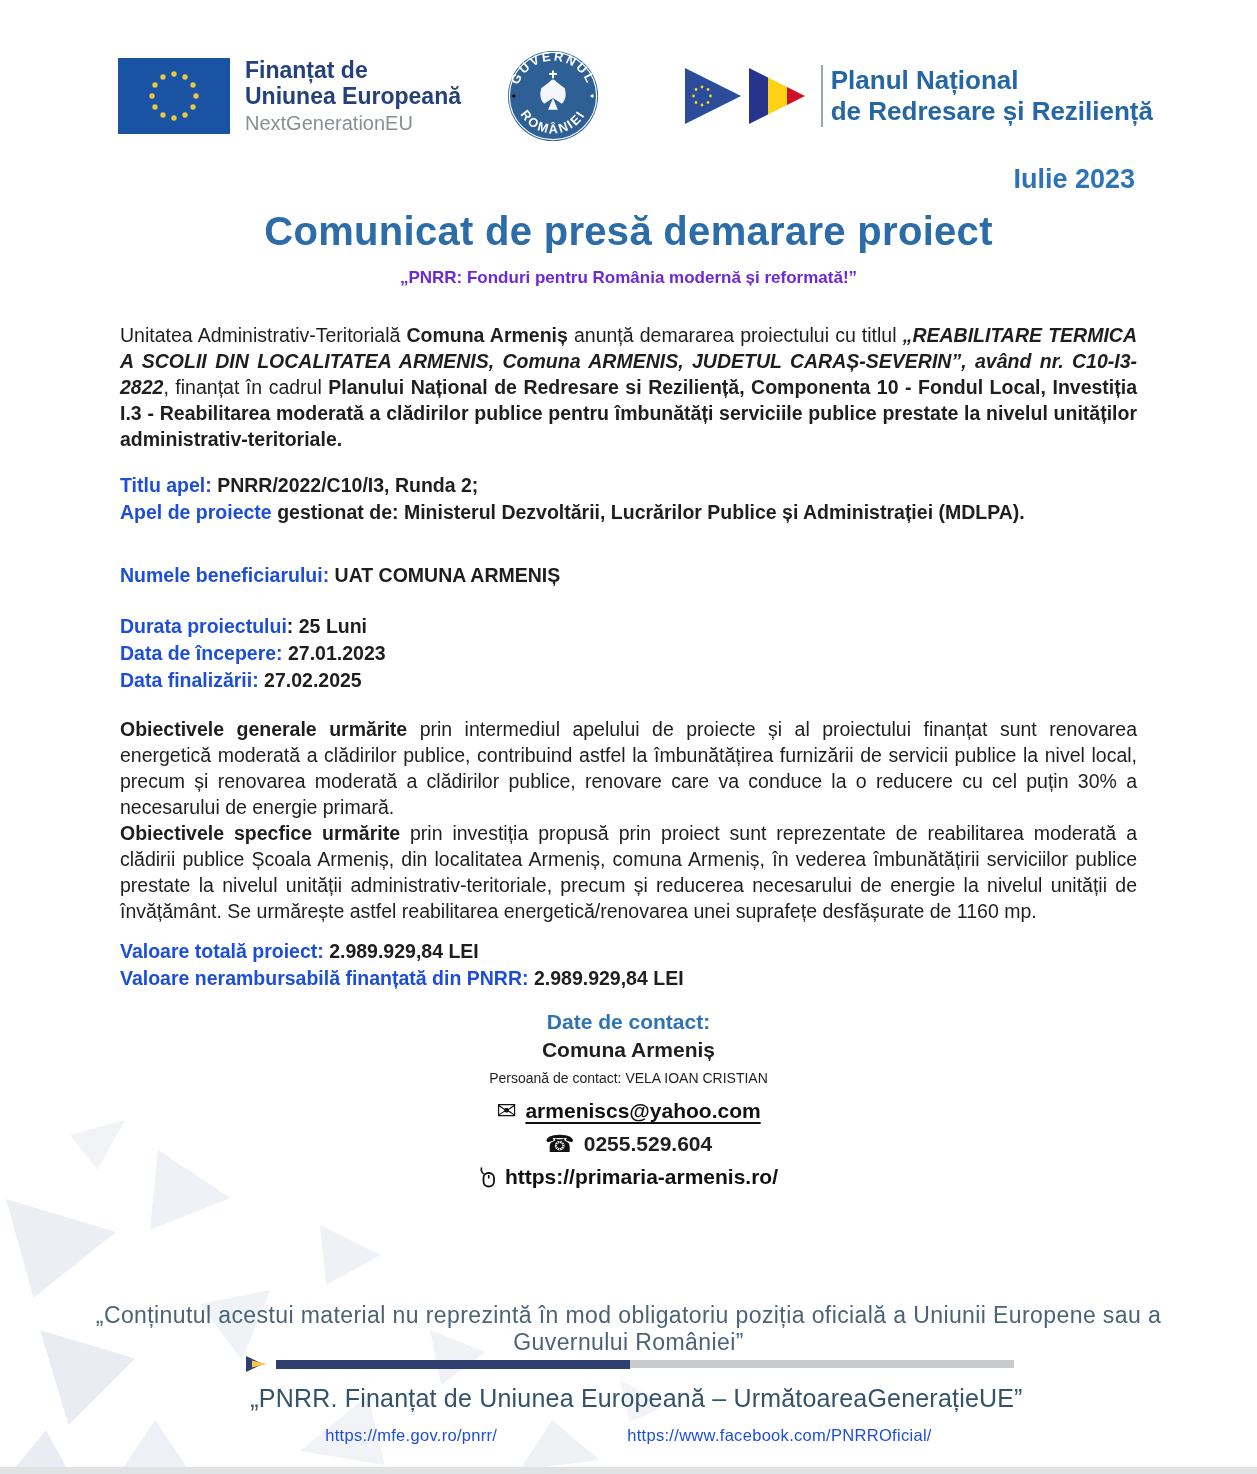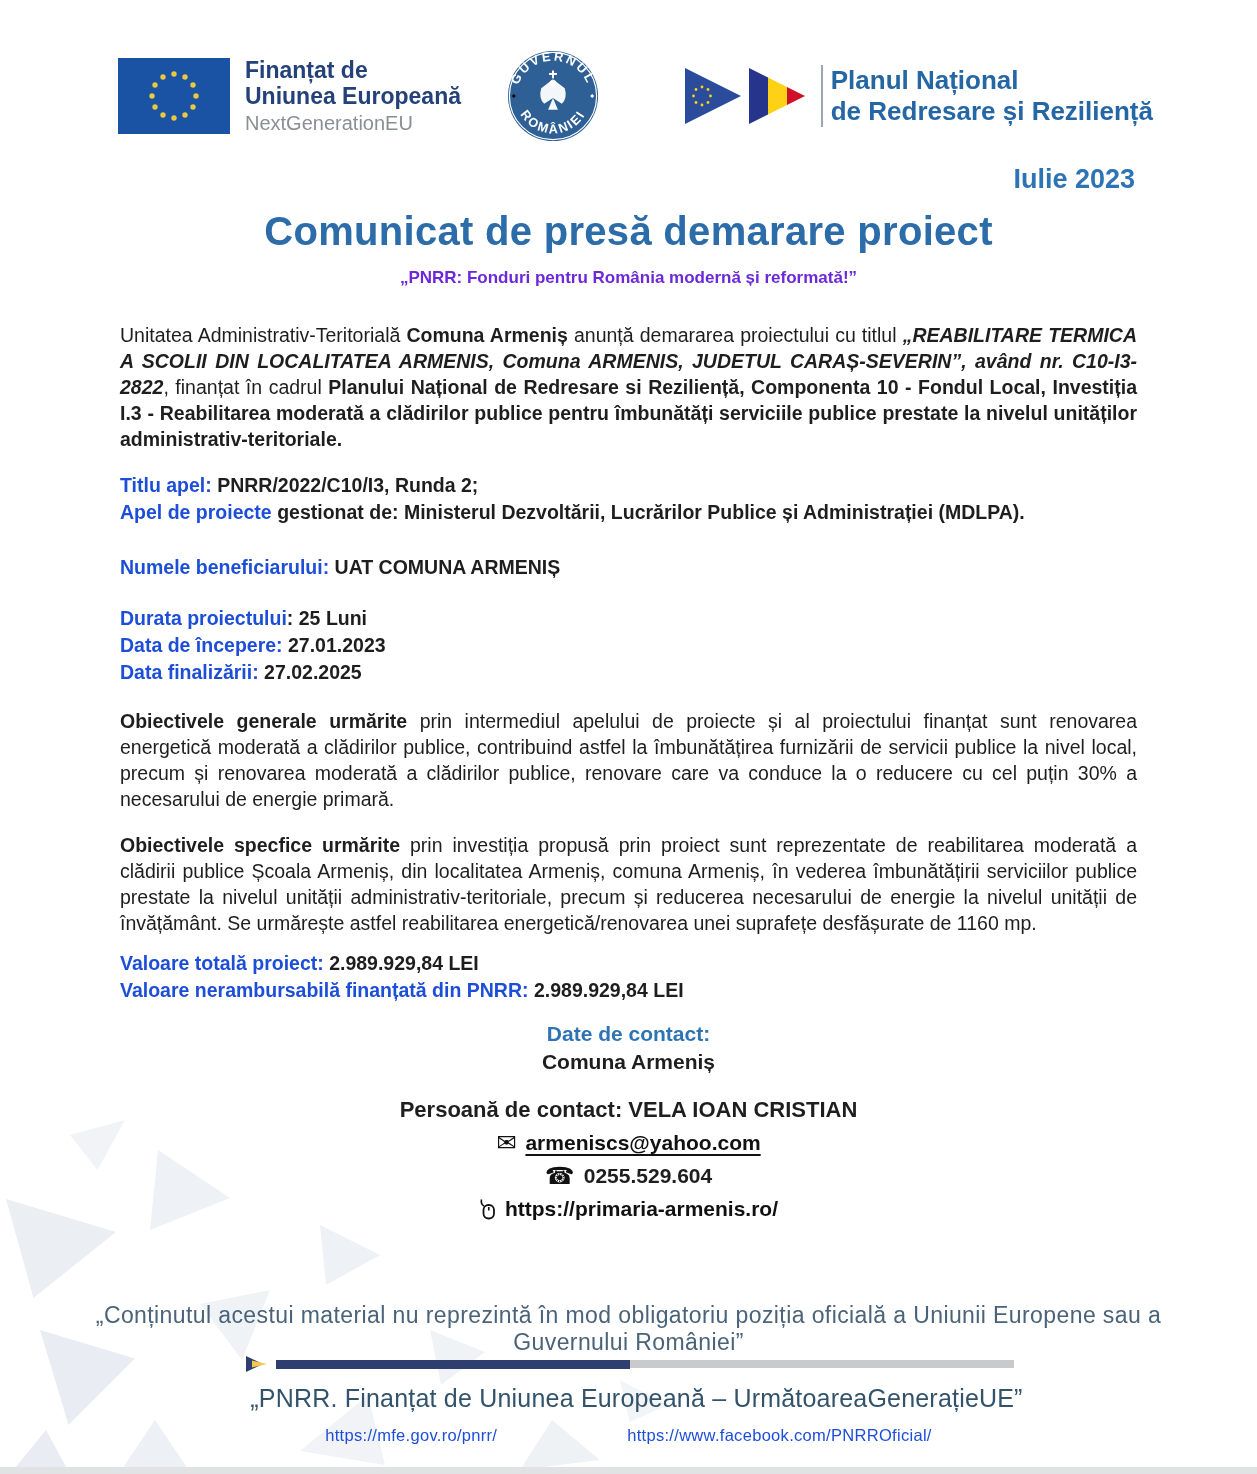--- a/index.html
+++ b/index.html
@@ -26,30 +26,30 @@
   .subtitle{margin-top:14px;text-align:center;font-weight:bold;color:#6d28d9;font-size:17px;}
   
   .para{margin:0 120px;text-align:justify;font-size:19.5px;line-height:26px;}
   .para .b{font-weight:bold;}
   .para .bi{font-weight:bold;font-style:italic;}
   .kv{margin:0 120px;font-size:19.5px;line-height:27px;}
   .kv .lab{color:#1d4ed8;font-weight:bold;}
   .kv .val{font-weight:bold;color:#1e1e1e;}
   .mt-intro{margin-top:34px;}
   .mt-b1{margin-top:20px;}
-  .mt-b2{margin-top:28px;}
+  .mt-b2{margin-top:36px;}
   .mt-b3{margin-top:24px;}
   .mt-pg{margin-top:22px;}
-  .mt-ps{margin-top:20px;}
+  .mt-ps{}
   .mt-val{margin-top:14px;}
   
   .contact{margin-top:16px;text-align:center;}
   .c-h{color:#2E74B5;font-weight:bold;font-size:21px;line-height:28px;}
   .c-org{font-weight:bold;font-size:21px;line-height:28px;}
-  .c-person{font-weight:bold;font-size:22px;line-height:28px;margin-top:20px;}
+  .c-person{font-weight:normal;font-size:14px;line-height:28px;margin-top:0;}
   .c-row{display:flex;justify-content:center;align-items:center;gap:9px;margin-top:5px;
          font-weight:bold;font-size:21px;line-height:28px;}
   .c-icon{font-family:"DejaVu Sans",sans-serif;font-weight:normal;font-size:24px;color:#111;}
   .email-link{color:#111;text-decoration:underline;text-decoration-thickness:2px;text-underline-offset:4px;cursor:pointer;}
   .web-link{color:#111;text-decoration:none;cursor:pointer;}
   
   .footer{position:absolute;left:0;right:0;top:1296px;height:178px;z-index:1;}
   .disclaimer{position:absolute;top:6px;left:70px;right:70px;text-align:center;
               color:#4A6378;font-size:23px;letter-spacing:.4px;}
   .bar-row{position:absolute;top:58px;left:246px;display:flex;align-items:center;}

